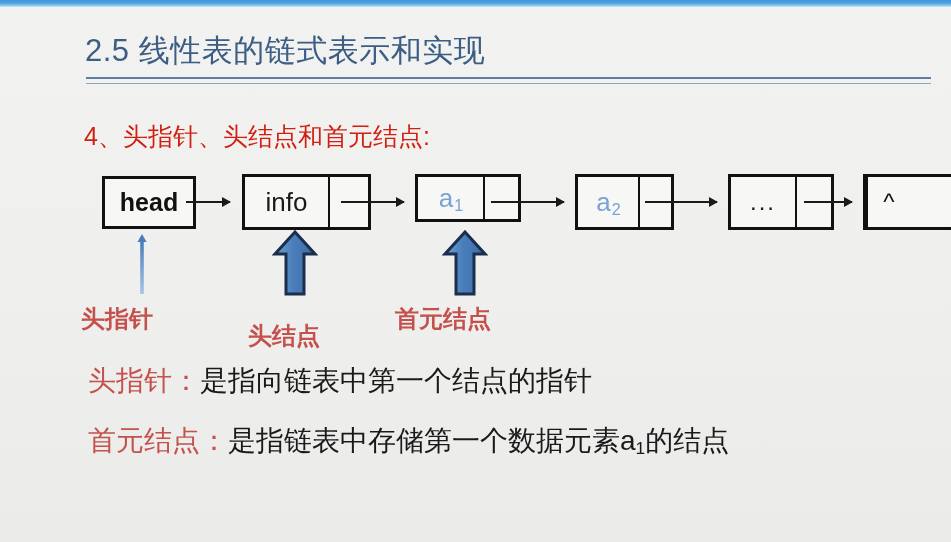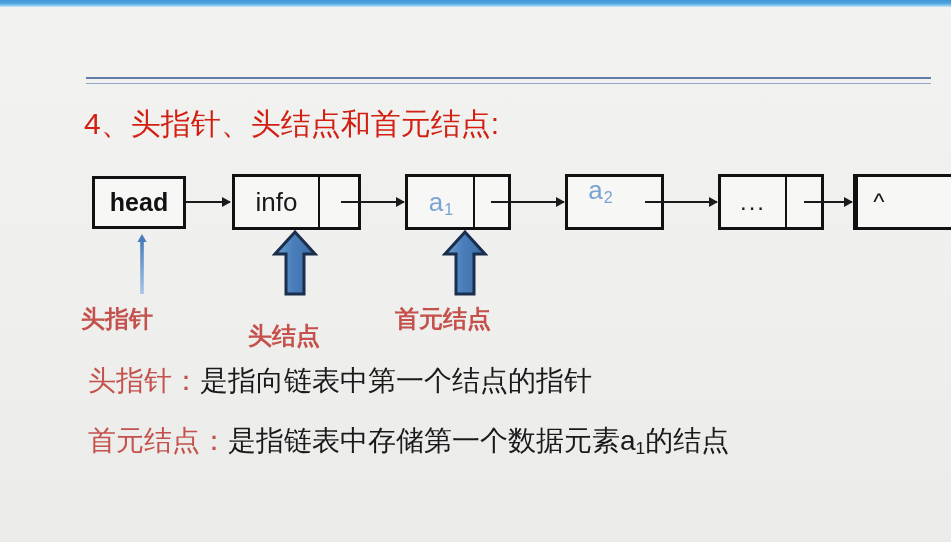--- a/index.html
+++ b/index.html
@@ -49,36 +49,37 @@
     width: 845px;
     height: 4px;
     border-top: 2px solid #5e7ea8;
     border-bottom: 1px solid #8fa6c4;
   }
 
   
   .heading {
     position: absolute;
     left: 84px;
-    top: 104px;
-    font-size: 30px;
+    top: 120px;
+    font-size: 25px;
     color: #d21f11;
     white-space: nowrap;
   }
 
   
   .diagram { position: absolute; left: 0; top: 0; width: 951px; height: 542px; }
 
   .node {
     position: absolute;
     box-sizing: border-box;
     background: #f7f7f6;
     border: 3px solid #111111;
     display: flex;
     align-items: stretch;
+    margin-left: 10px;
   }
   .node .cell-data {
     display: flex;
     align-items: center;
     justify-content: center;
     box-sizing: border-box;
   }
   .node .cell-ptr {
     box-sizing: border-box;
     border-left: 2px solid #111111;
@@ -94,25 +95,25 @@
     width: 100%;
     font-size: 25px;
     font-weight: bold;
     color: #111;
   }
 
   .node-info { left: 232px; top: 174px; width: 129px; height: 56px; }
   .node-info .cell-data { width: 87px; font-size: 26px; color: #1a1a1a; }
   .node-info .cell-ptr  { width: 42px; }
 
-  .node-a1 { left: 405px; top: 174px; width: 106px; height: 56px; }
+  .node-a1 { left: 405px; top: 174px; width: 106px; height: 48px; }
   .node-a1 .cell-data { width: 69px; }
   .node-a1 .cell-ptr  { width: 37px; }
 
-  .node-a2 { left: 565px; top: 174px; width: 99px; height: 56px; flex-direction: column; }
+  .node-a2 { left: 565px; top: 174px; width: 99px; height: 56px; }
   .node-a2 .cell-data { width: 64px; }
   .node-a2 .cell-ptr  { width: 35px; }
 
   .node-dots { left: 718px; top: 174px; width: 106px; height: 56px; }
   .node-dots .cell-data { width: 68px; font-size: 24px; color: #1a1a1a; letter-spacing: 2px; }
   .node-dots .cell-ptr  { width: 38px; }
 
   .node-an { left: 853px; top: 174px; width: 106px; height: 56px; }
   .node-an .cell-data { width: 62px; }
   .node-an .cell-ptr  { width: 44px; font-size: 24px; color: #111; }
@@ -187,20 +188,21 @@
   .def-2 { top: 422px; }
   .def-3 { top: 482px; }
 </style>
 </head>
 <body>
 
 <div id="slide">
 
   <div class="top-bar"></div>
 
+  <div class="slide-title">2.5 线性表的链式表示和实现</div>
   <div class="title-rule"></div>
 
   <div class="heading">4、头指针、头结点和首元结点:</div>
 
   <div class="diagram">
 
     <div class="node head-box">
       <div class="cell-data">head</div>
     </div>
     <div class="conn conn-head"></div>

